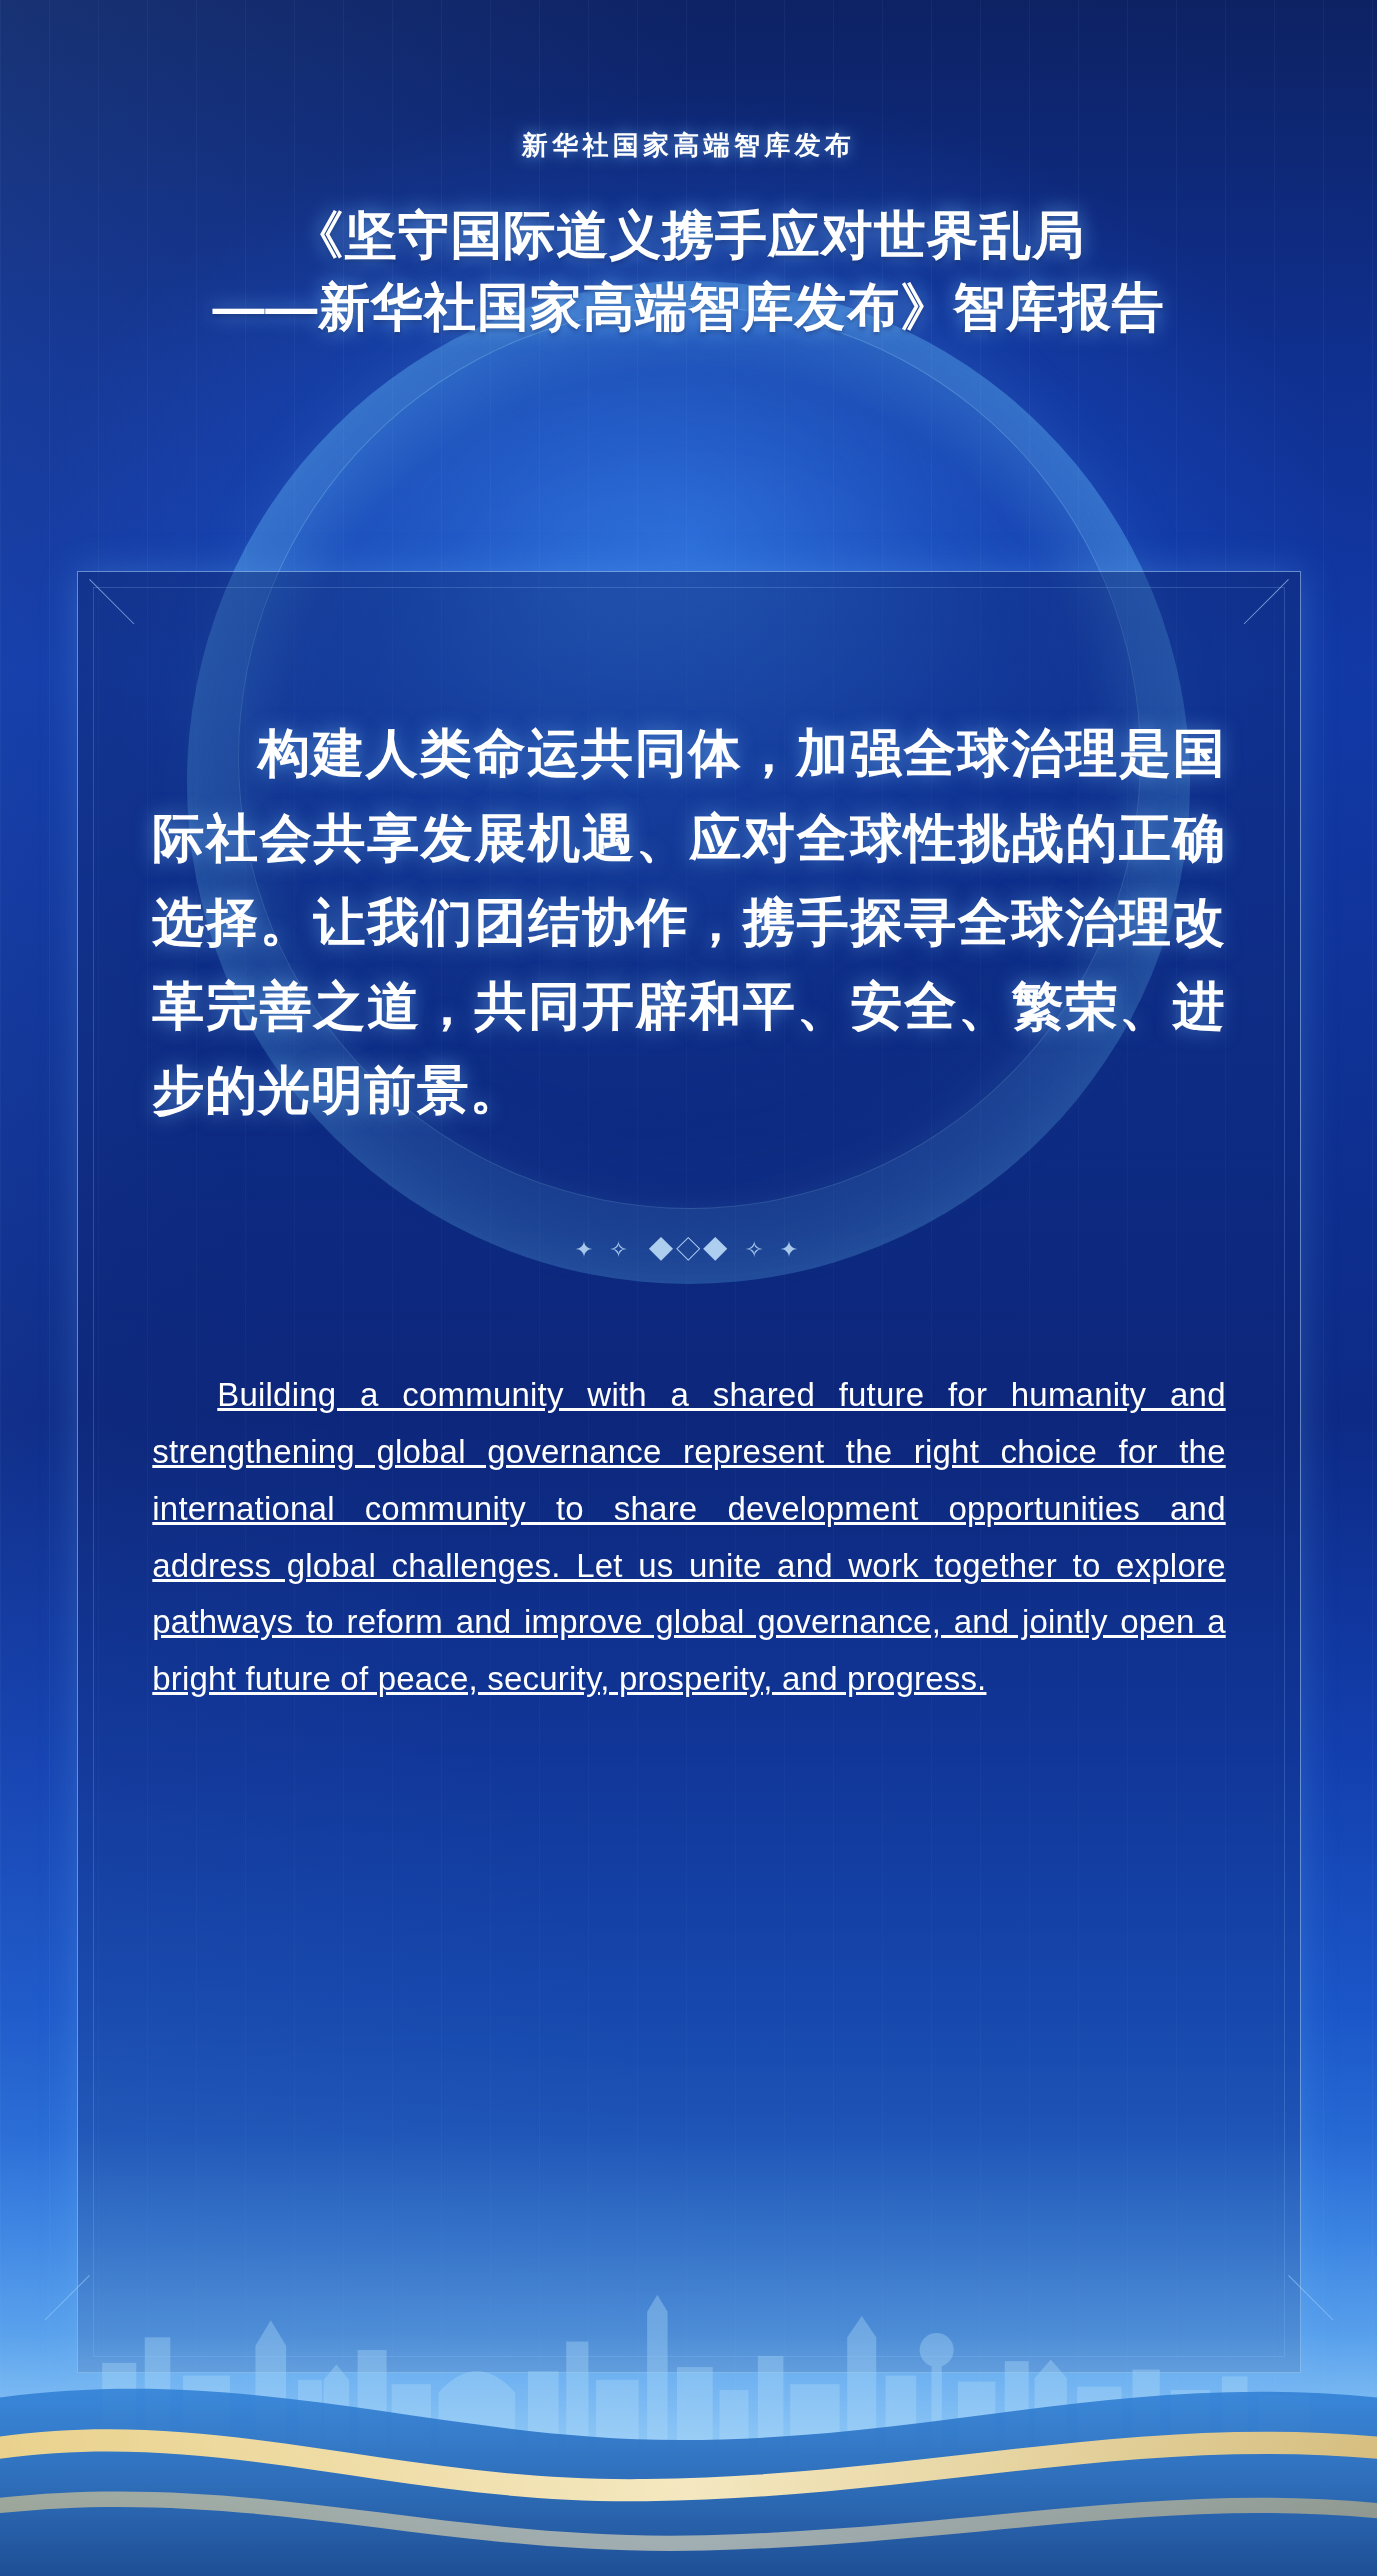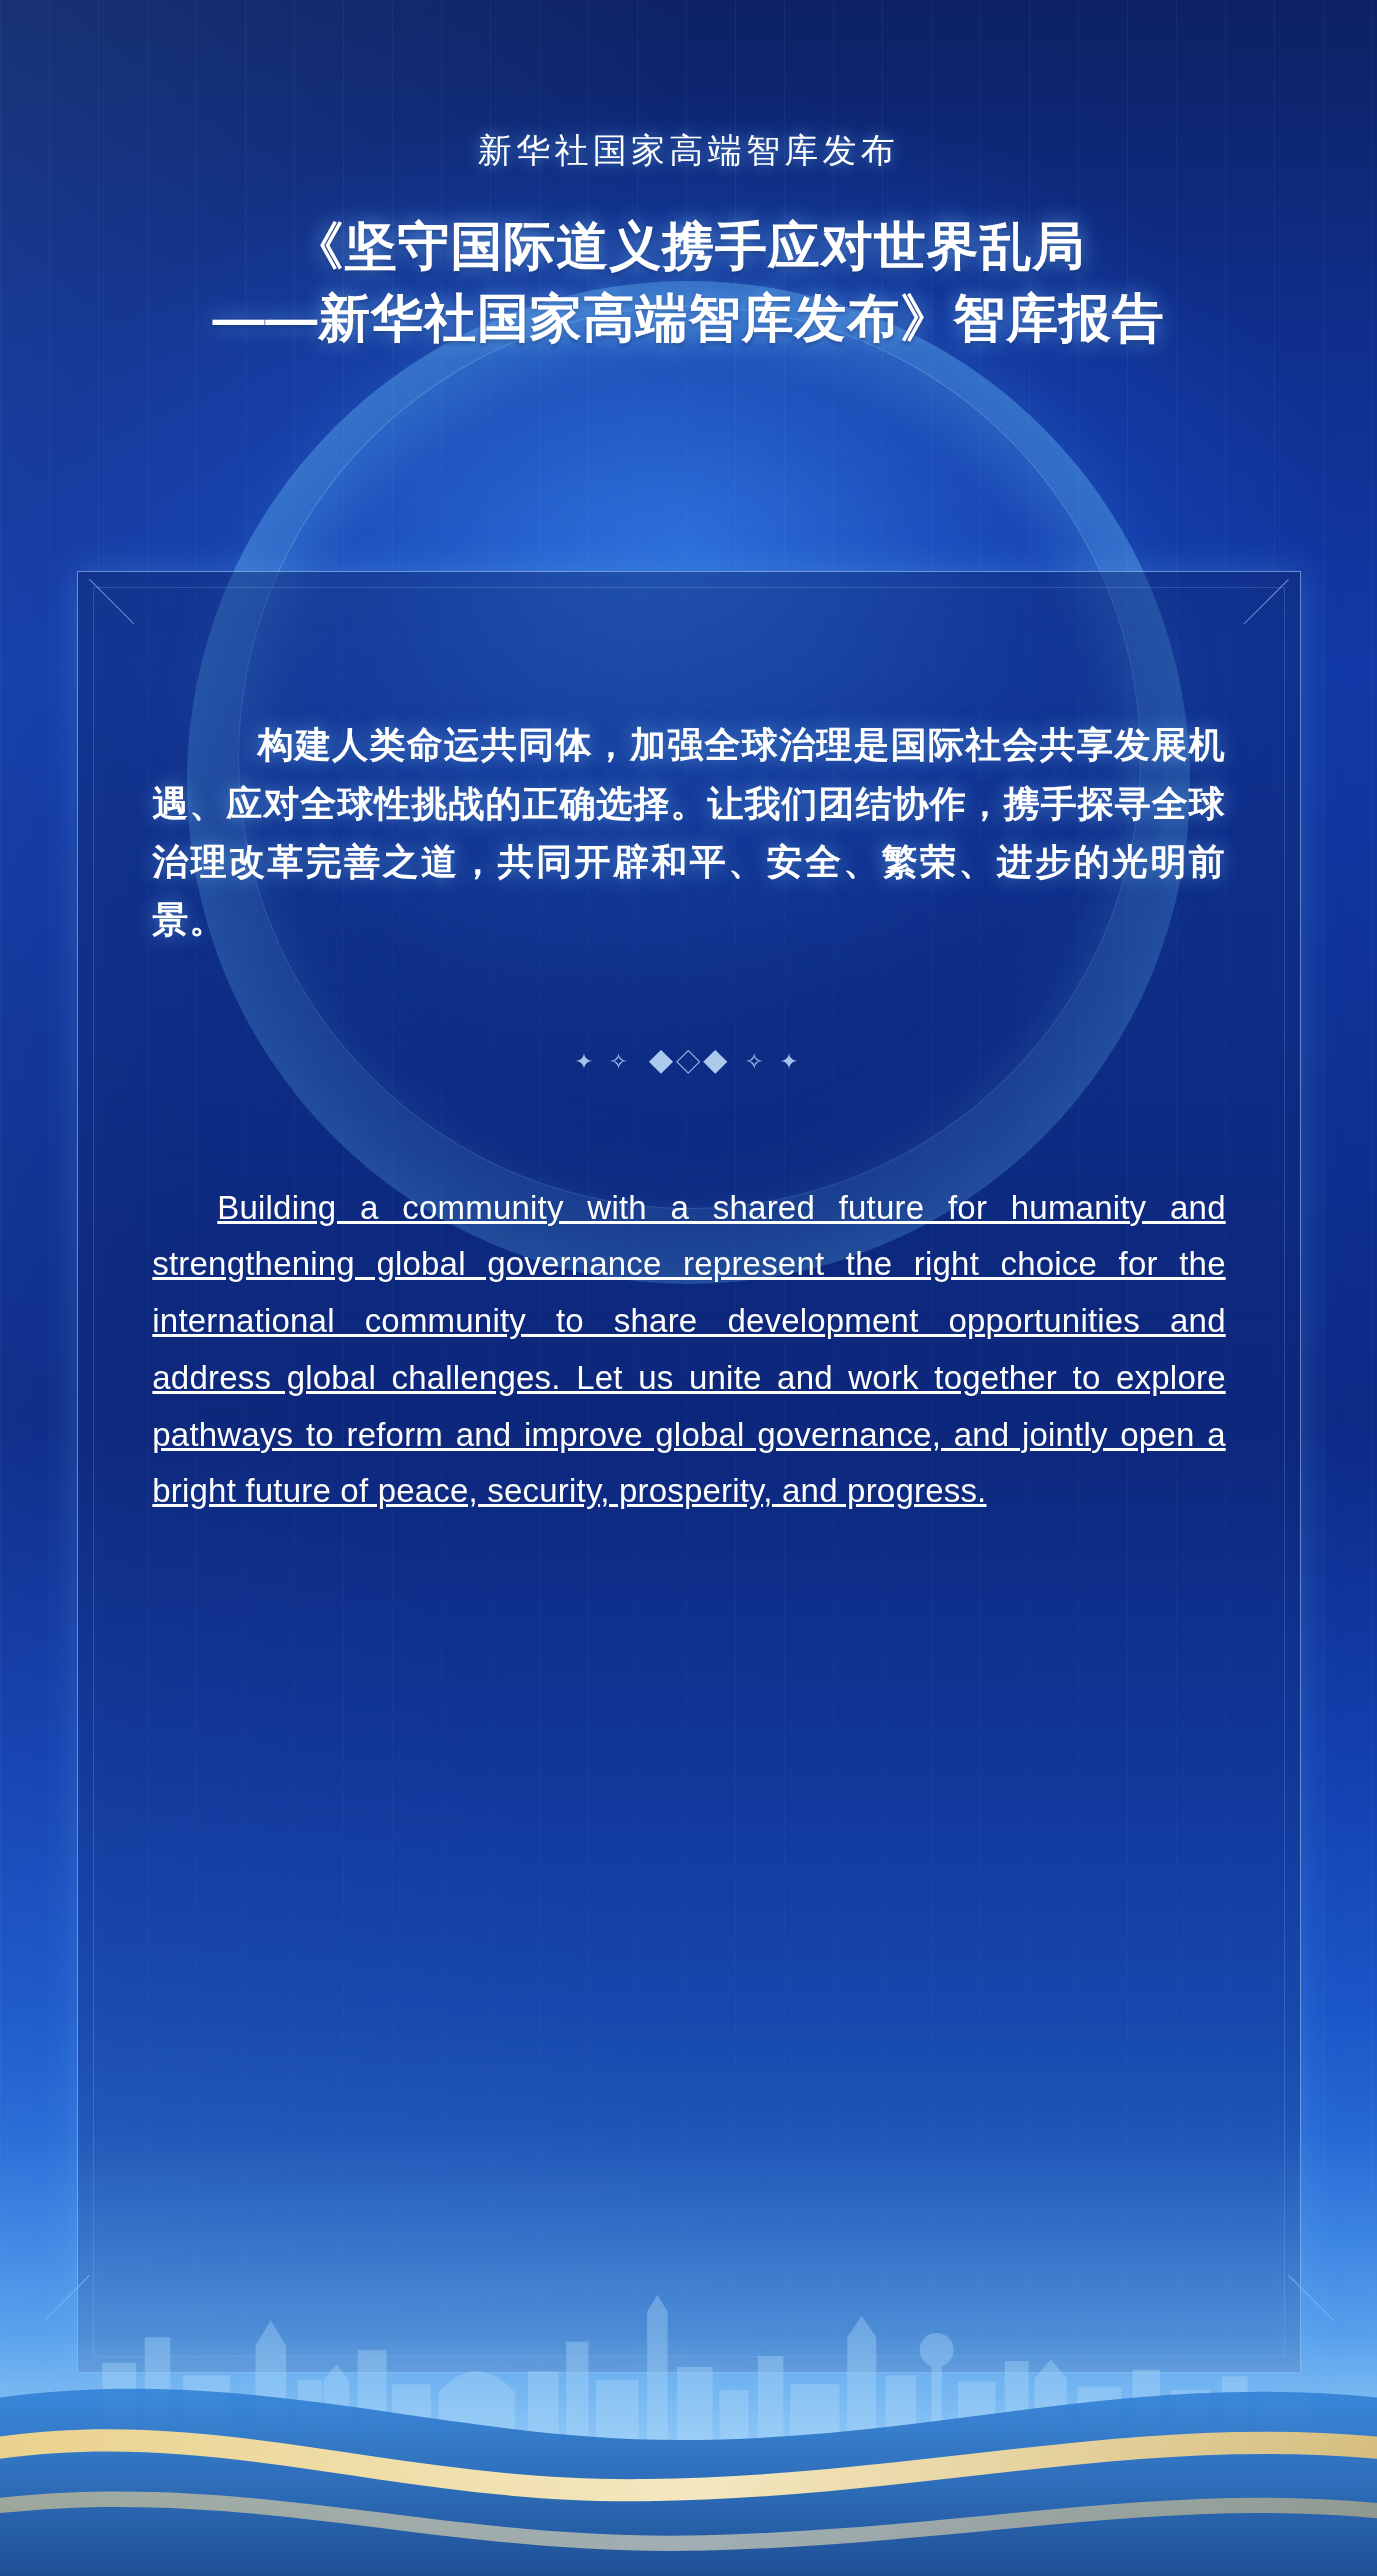--- a/index.html
+++ b/index.html
@@ -62,23 +62,23 @@
 
   
   .header {
     position: relative;
     padding-top: 128px;
     text-align: center;
     z-index: 5;
   }
   .kicker {
     color: #ffffff;
-    font-size: 34px;
+    font-size: 26px;
     letter-spacing: 4.3px;
-    font-weight: 400;
+    font-weight: 700;
     text-shadow: 0 0 15.3px rgba(120,190,255,0.7);
   }
   .title {
     margin-top: 37px;
     color: #ffffff;
     font-size: 52px;
     font-weight: 700;
     line-height: 1.38;
     letter-spacing: 0.9px;
     text-shadow: 0 0 20.4px rgba(120,190,255,0.75), 0 1.7px 5.1px rgba(0,20,80,0.6);
@@ -119,23 +119,23 @@
     top: 15.3px;
     right: 15.3px;
     bottom: 15.3px;
     border: 0.9px solid rgba(150,200,255,0.22);
     padding: 0;
     overflow: hidden;
   }
 
   .quote-cn {
     color: #ffffff;
-    font-family: Liberation Serif, serif;
+    font-family: Liberation Mono, monospace;
     font-weight: 700;
-    font-size: 36px;
+    font-size: 52px;
     line-height: 1.62;
     letter-spacing: 0.9px;
     text-align: justify;
     text-align-last: left;
     padding: 128px 58px 0 58px;
     text-shadow: 0 0 18.7px rgba(130,200,255,0.55);
   }
   .quote-cn .indent { display: inline-block; width: 105px; }
 
   .divider {

